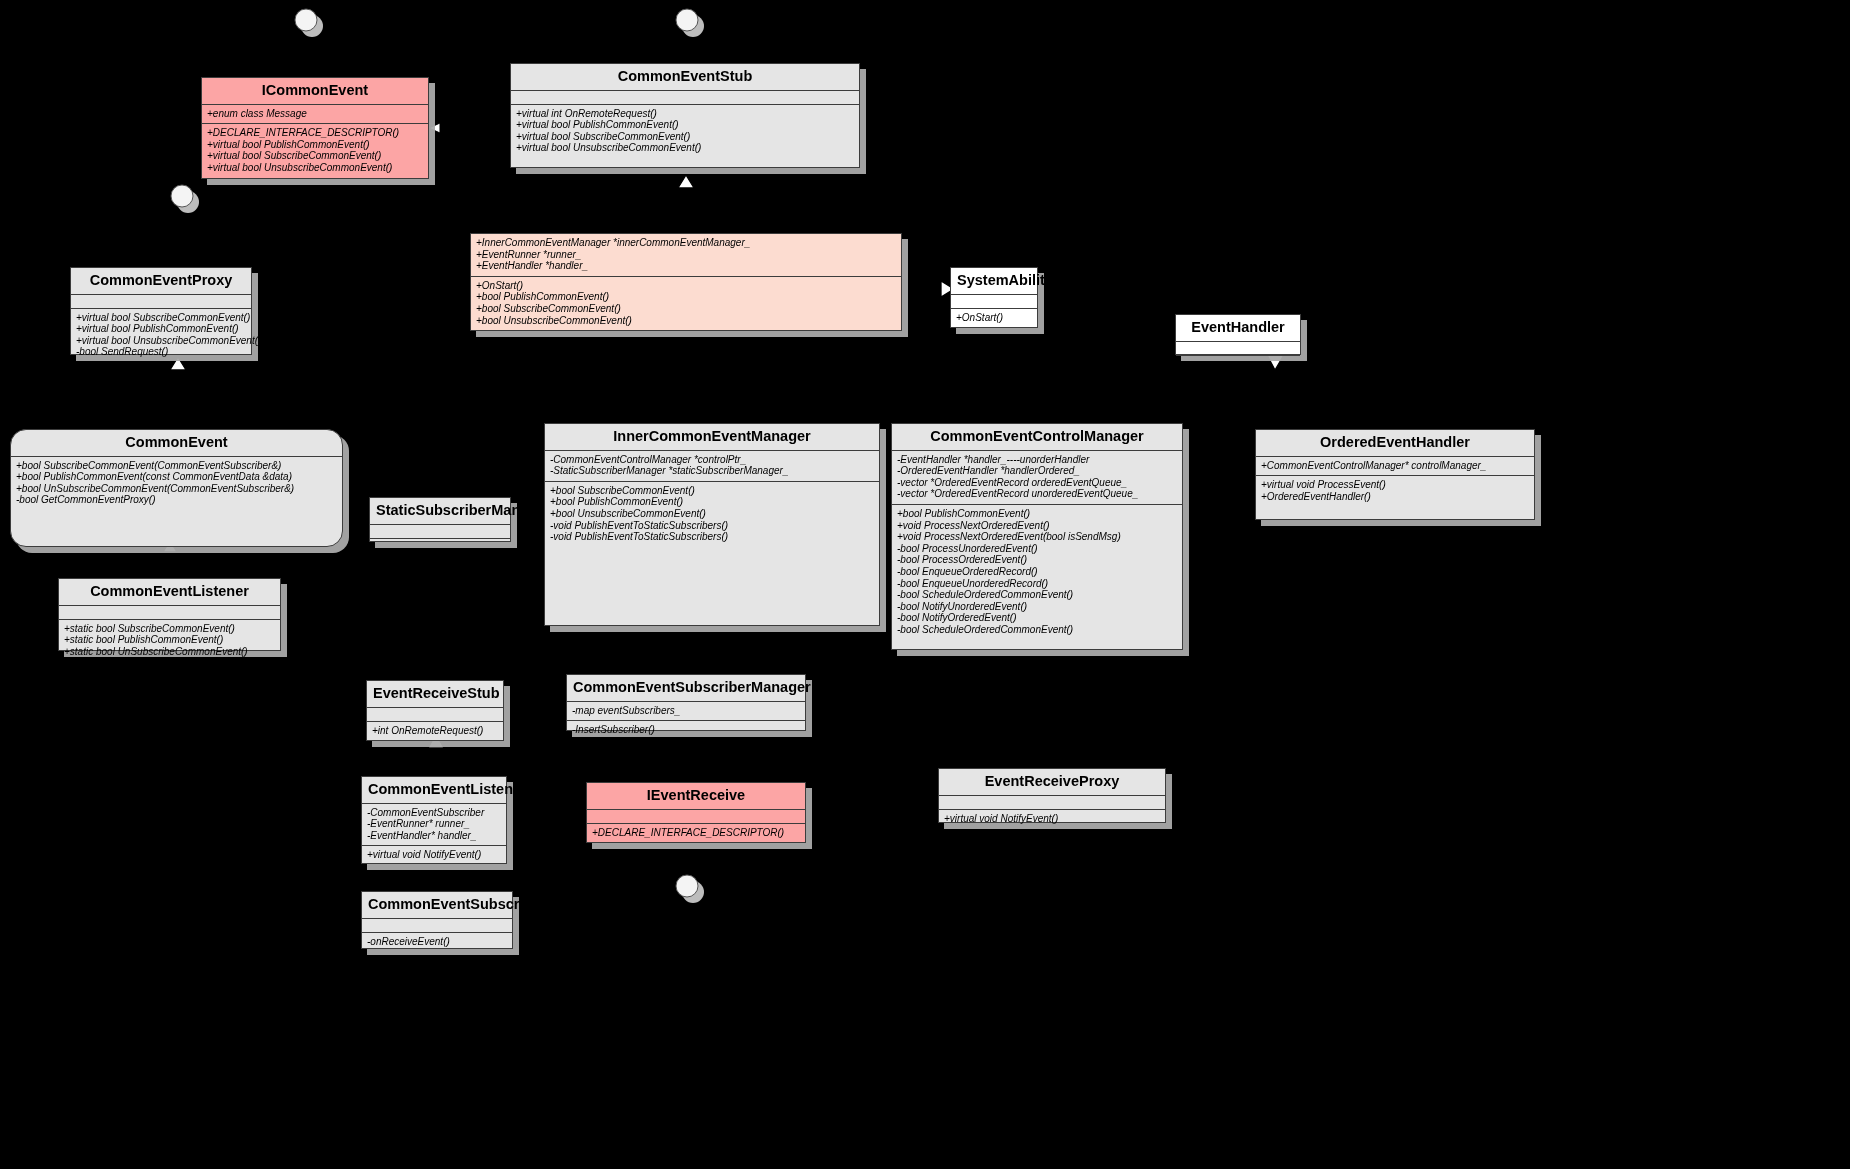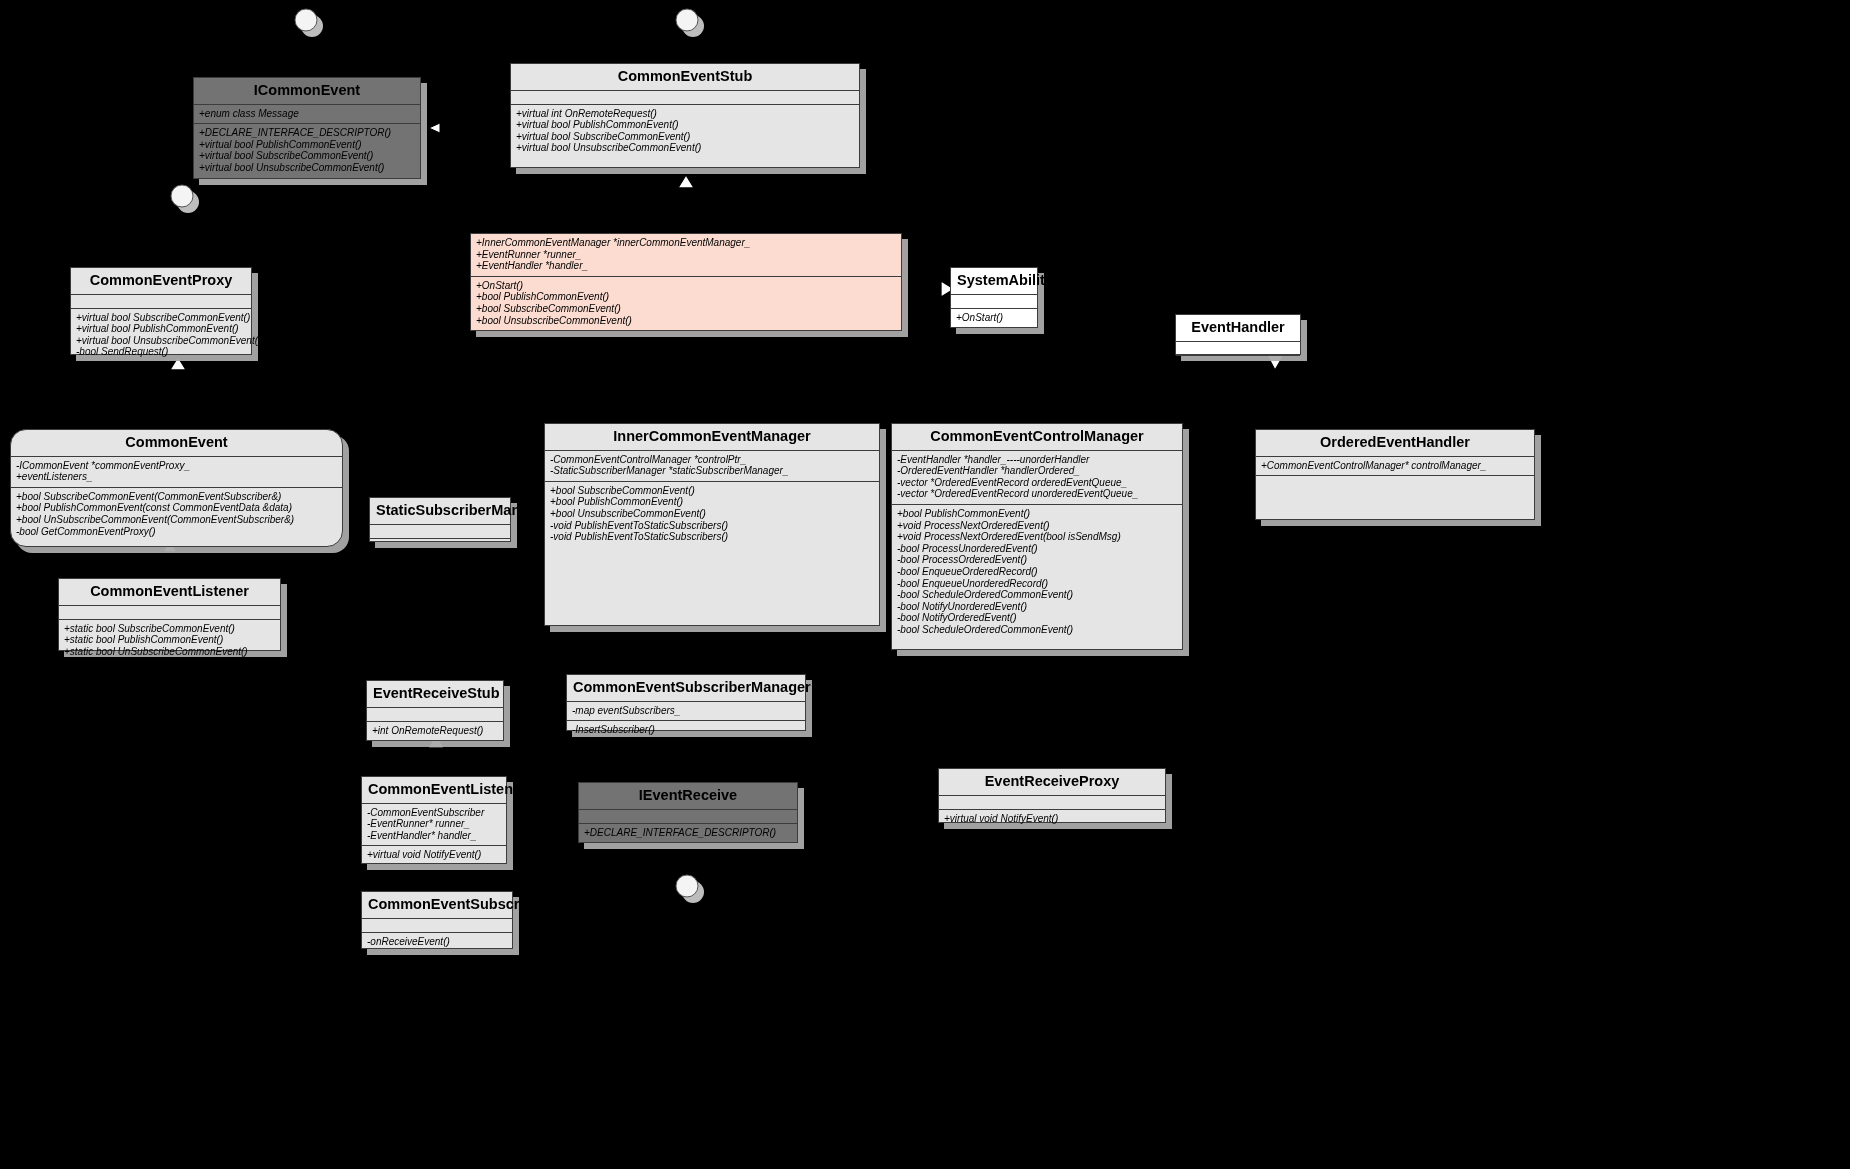--- a/index.html
+++ b/index.html
@@ -33,21 +33,21 @@
     padding:3px 5px 4px 5px;
     font-size:10px;
     color:#000;
     line-height:1.16;
     font-style:italic;
   }
   .cls .attrs{border-bottom:1px solid #3c3c3c;}
   .cls .row{white-space:nowrap;}
   .cls.empty-attrs .attrs{min-height:9px;padding:2px 5px;}
   
-  .cls.iface{background:#737373;}
+  .cls.iface{background:#fca5a5;margin-left:8px;}
   .cls.service{background:#fcdcd0;}
   .cls.plain{background:#ffffff;}
   
   #links{position:absolute;left:0;top:0;width:1850px;height:1169px;z-index:2;}
   #marks{position:absolute;left:0;top:0;width:1850px;height:1169px;z-index:9;pointer-events:none;}
 </style>
 </head>
 <body>
 
 <div id="canvas">
@@ -178,24 +178,20 @@
         <div class="attrs"></div>
         <div class="ops">
           <div class="row">+virtual bool SubscribeCommonEvent()</div>
           <div class="row">+virtual bool PublishCommonEvent()</div>
           <div class="row">+virtual bool UnsubscribeCommonEvent()</div>
           <div class="row">-bool SendRequest()</div>
         </div>
       </div>
       <div class="cls " style="left: 10px; top: 429px; width: 333px; height: 118px; border-radius: 16px;">
         <div class="title">CommonEvent</div>
-        <div class="attrs">
-          <div class="row">-ICommonEvent *commonEventProxy_</div>
-          <div class="row">+eventListeners_</div>
-        </div>
         <div class="ops">
           <div class="row">+bool SubscribeCommonEvent(CommonEventSubscriber&amp;)</div>
           <div class="row">+bool PublishCommonEvent(const CommonEventData &amp;data)</div>
           <div class="row">+bool UnSubscribeCommonEvent(CommonEventSubscriber&amp;)</div>
           <div class="row">-bool GetCommonEventProxy()</div>
         </div>
       </div>
       <div class="cls empty-attrs" style="left: 369px; top: 497px; width: 142px; height: 45px;">
         <div class="title">StaticSubscriberManager</div>
         <div class="attrs"></div>
@@ -235,20 +231,24 @@
           <div class="row">-bool NotifyUnorderedEvent()</div>
           <div class="row">-bool NotifyOrderedEvent()</div>
           <div class="row">-bool ScheduleOrderedCommonEvent()</div>
         </div>
       </div>
       <div class="cls " style="left: 1255px; top: 429px; width: 280px; height: 91px;">
         <div class="title">OrderedEventHandler</div>
         <div class="attrs">
           <div class="row">+CommonEventControlManager* controlManager_</div>
         </div>
+        <div class="ops">
+          <div class="row">+virtual void ProcessEvent()</div>
+          <div class="row">+OrderedEventHandler()</div>
+        </div>
       </div>
       <div class="cls empty-attrs" style="left: 58px; top: 578px; width: 223px; height: 73px;">
         <div class="title">CommonEventListener</div>
         <div class="attrs"></div>
         <div class="ops">
           <div class="row">+static bool SubscribeCommonEvent()</div>
           <div class="row">+static bool PublishCommonEvent()</div>
           <div class="row">+static bool UnSubscribeCommonEvent()</div>
         </div>
       </div>

